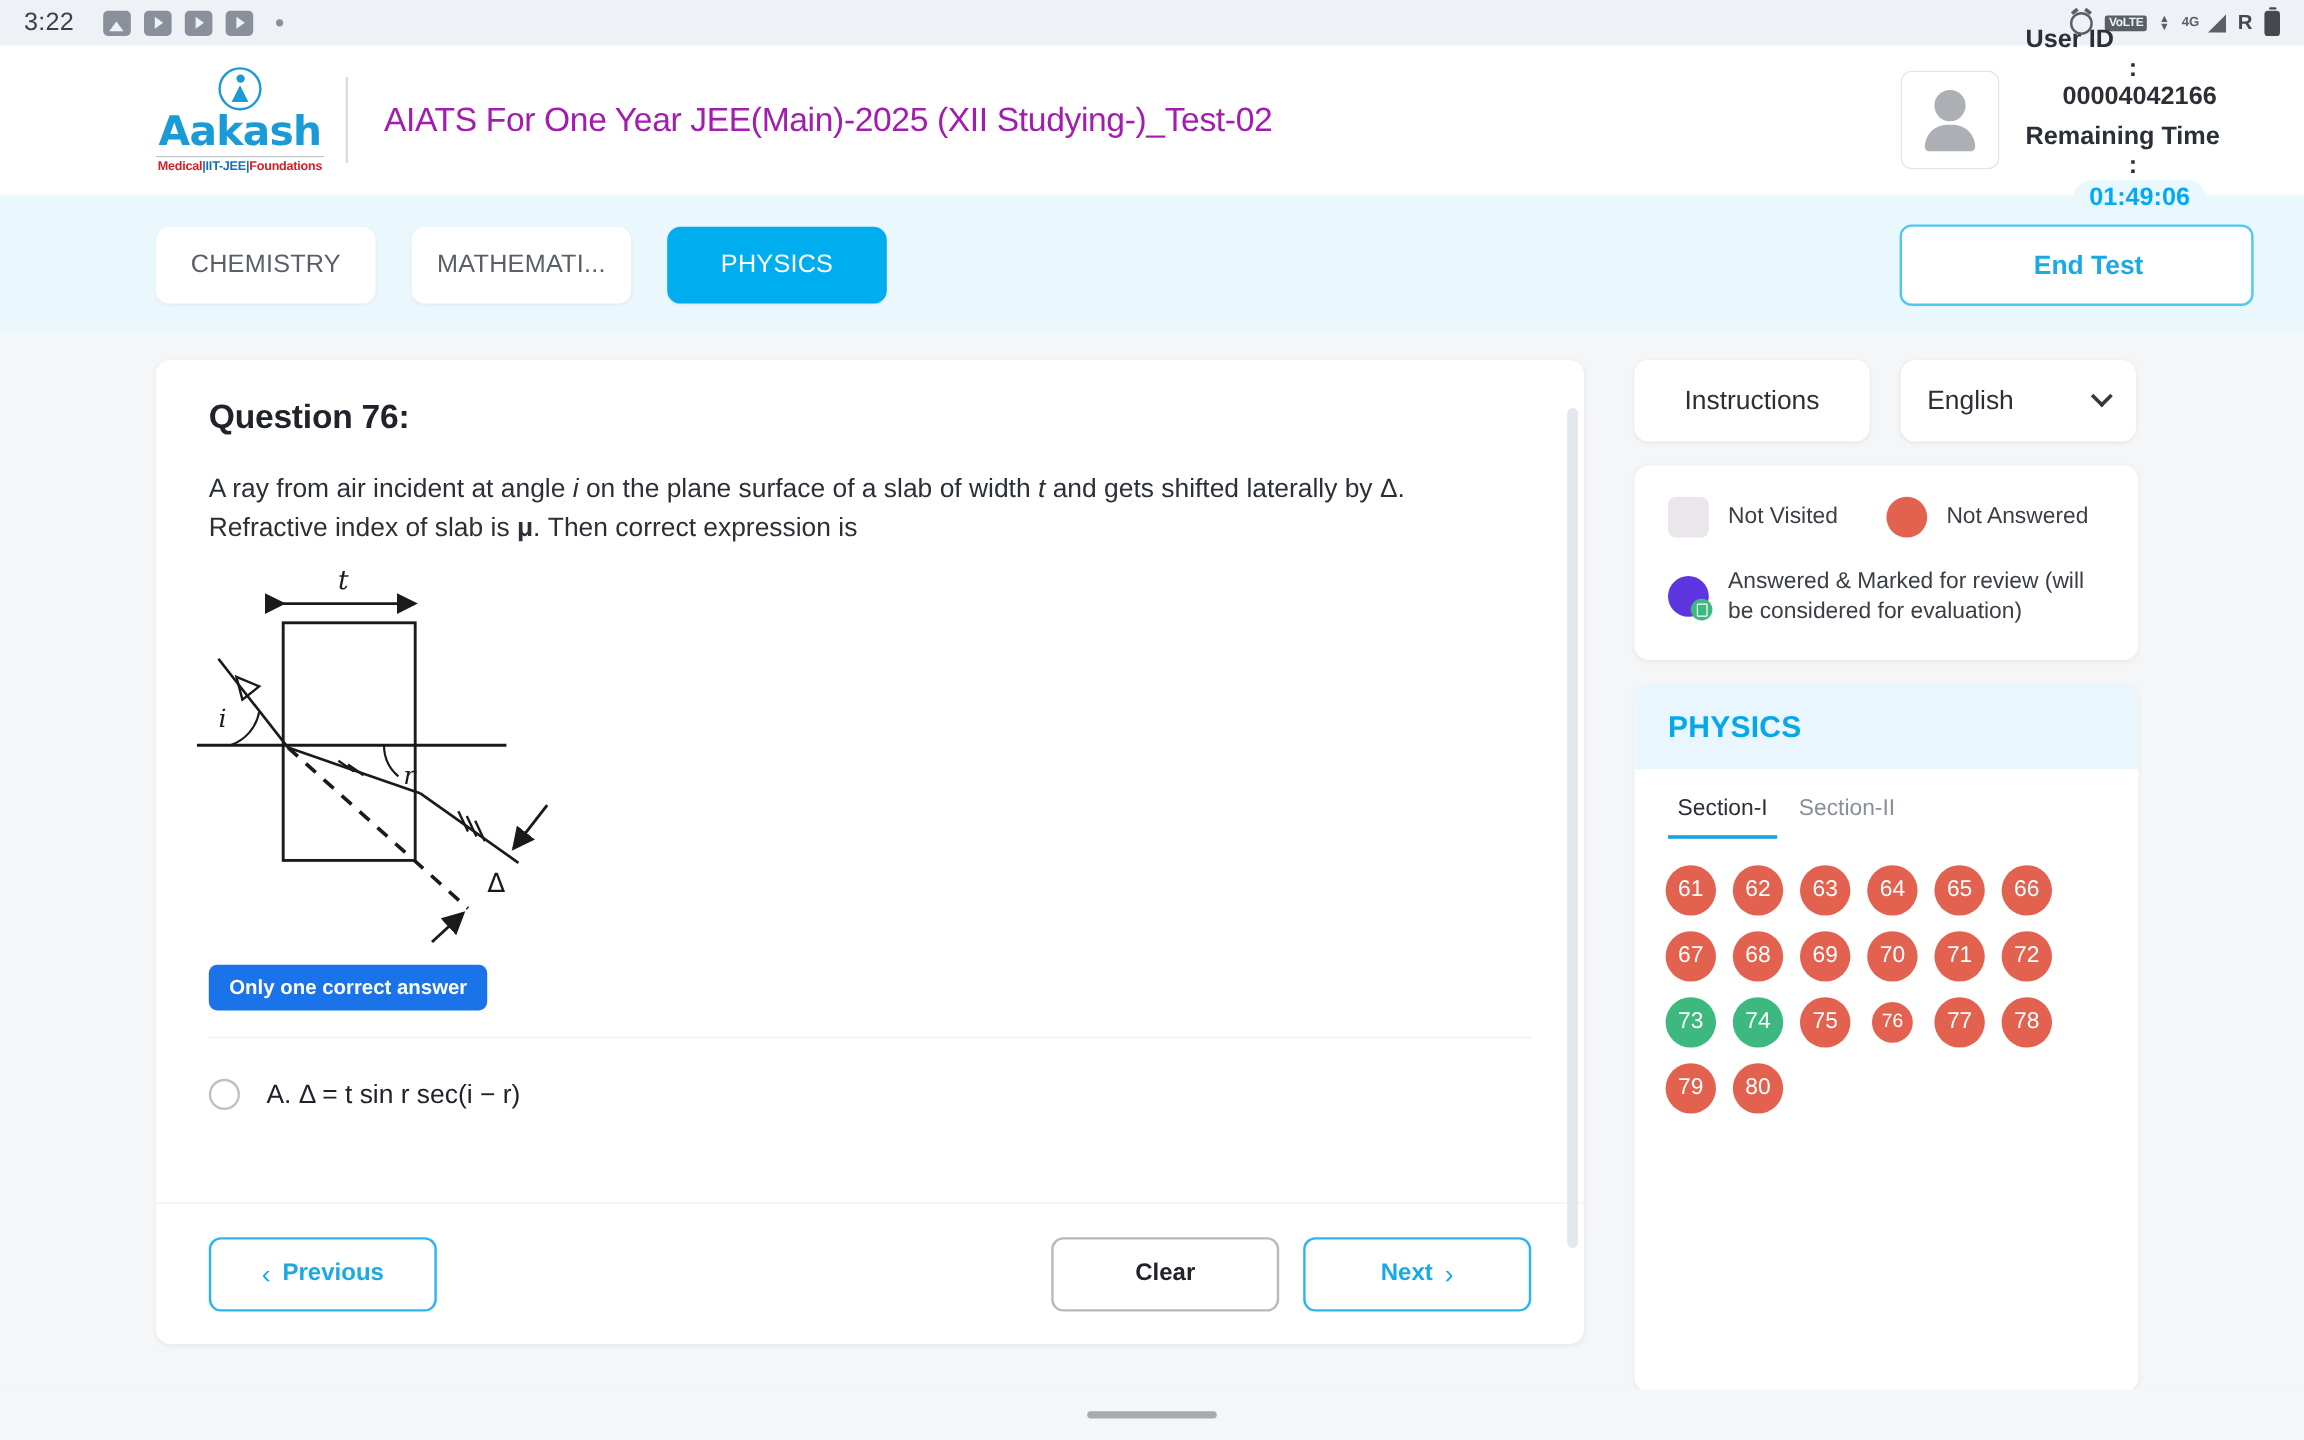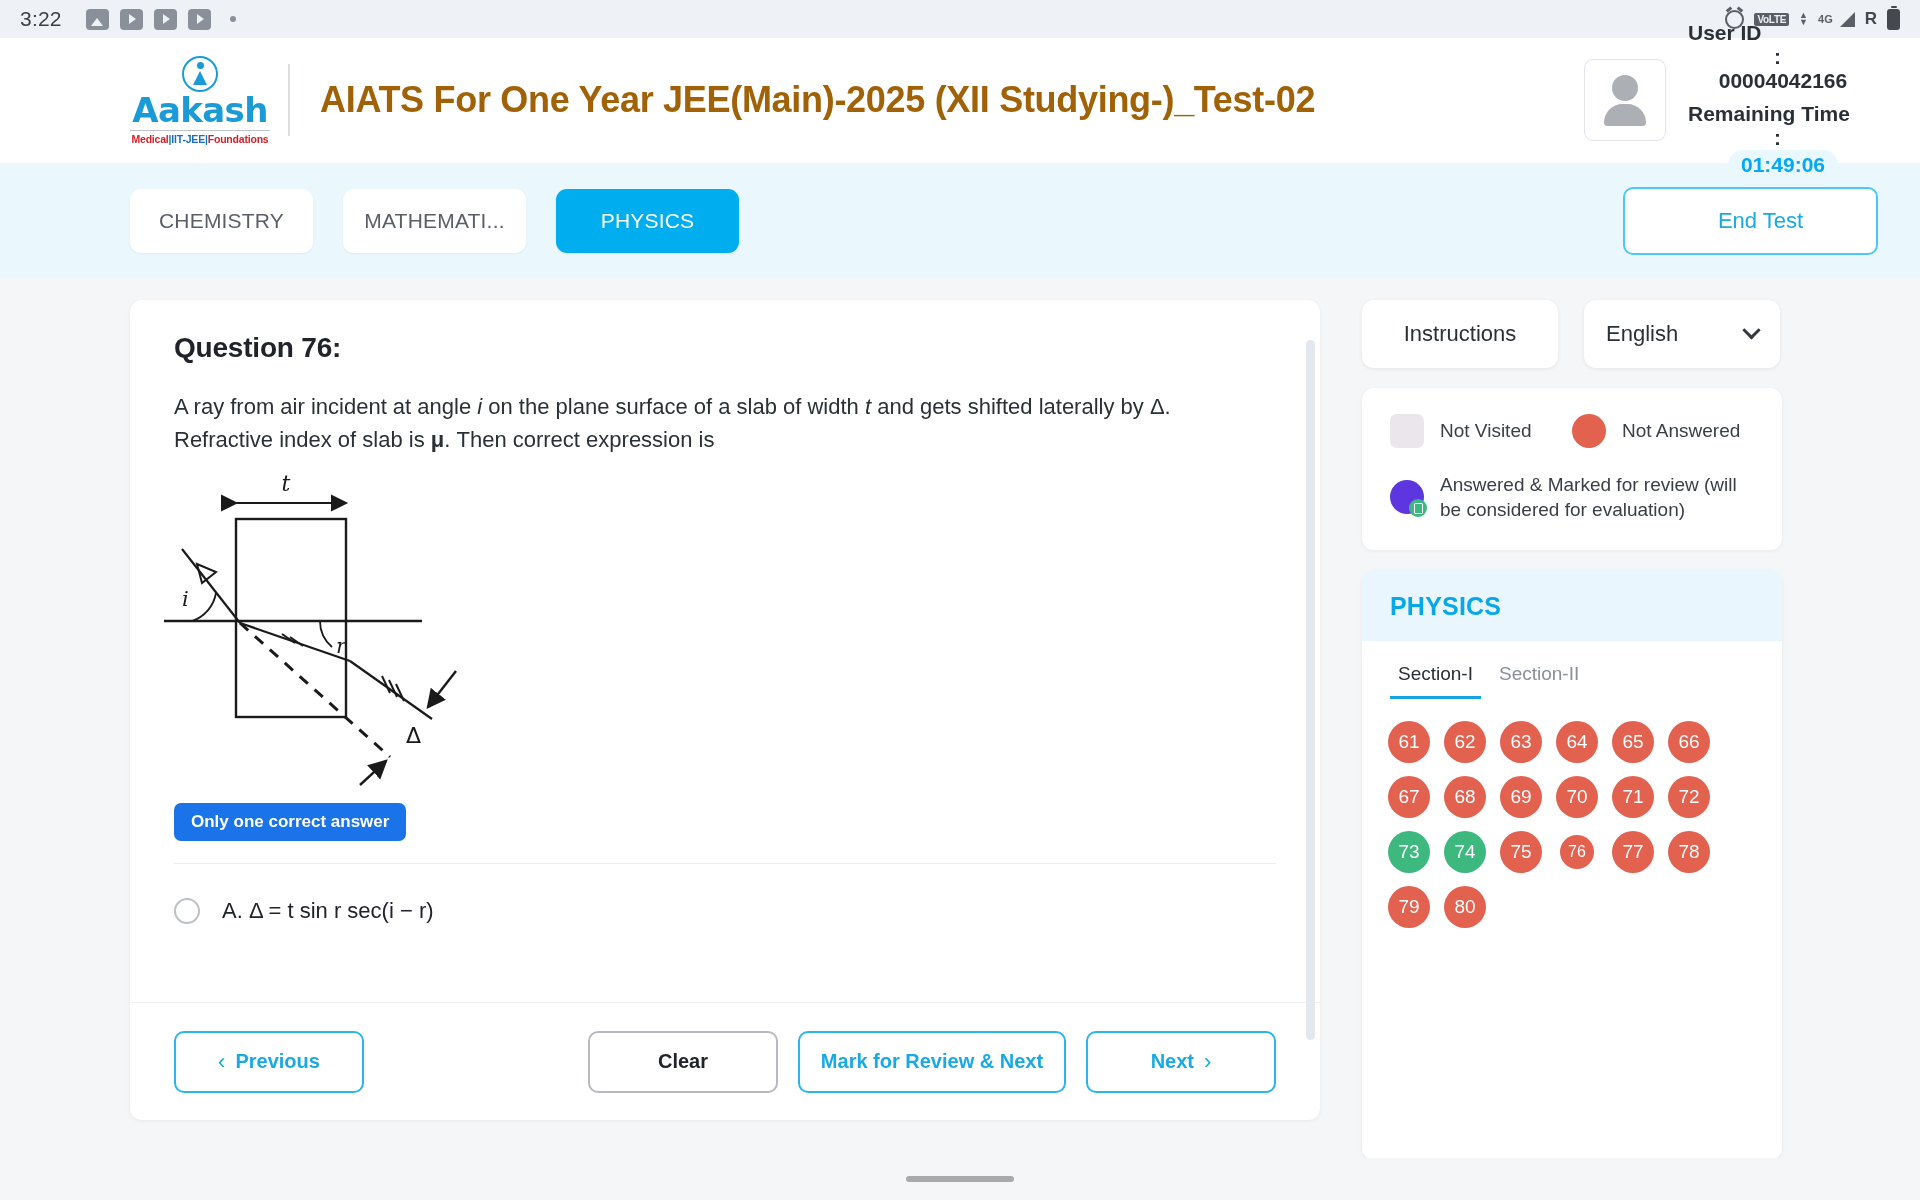--- a/index.html
+++ b/index.html
@@ -93,21 +93,21 @@
     font-size: 34px; font-weight: bold; color: #1A9BD7;
     letter-spacing: -.6px; line-height: 1; font-family: "DejaVu Sans", sans-serif;
   }
   .logo-tag {
     font-size: 10.5px; font-weight: bold; color: #D4202A; margin-top: 3px;
     border-top: 1px solid #BFC4C9; padding-top: 2px; letter-spacing: -.2px;
   }
   .logo-tag .b { color: #1A6FB5; }
   .hdr-divider { width: 2px; height: 72px; background: #D9DDE2; margin: 0 30px 0 18px; }
   .hdr-title {
-    font-size: 36px; font-weight: bold; color: #a16207; letter-spacing: -.3px;
+    font-size: 28px; font-weight: normal; color: #a21caf; letter-spacing: -.3px;
   }
   .user-block { margin-left: auto; display: flex; align-items: center; gap: 22px; }
   .avatar-box {
     width: 82px; height: 82px; border: 1.5px solid #E2E5E9; border-radius: 9px;
     display: flex; flex-direction: column; align-items: center; justify-content: center; gap: 3px;
     background: #fff;
   }
   .avatar-head { width: 26px; height: 26px; border-radius: 50%; background: #ACAFB3; }
   .avatar-body { width: 42px; height: 22px; border-radius: 21px 21px 4px 4px; background: #ACAFB3; }
   .user-rows { display: flex; flex-direction: column; gap: 9px; }
@@ -125,24 +125,24 @@
     border-top: 1px solid #FFFFFF;
   }
   .tab {
     min-width: 183px; height: 64px; border-radius: 11px; background: #FFFFFF;
     display: flex; align-items: center; justify-content: center;
     font-size: 21px; color: #5A5F67; letter-spacing: .2px; margin-right: 30px;
     box-shadow: 0 1px 3px rgba(0,0,0,.05); cursor: pointer;
   }
   .tab.active { background: #00AEEF; color: #FFFFFF; }
   .end-test {
-    margin-left: auto; width: 255px; height: 68px; border-radius: 10px;
+    margin-left: auto; width: 295px; height: 68px; border-radius: 10px;
     background: #FFFFFF; border: 2px solid #4CC8F5;
     display: flex; align-items: center; justify-content: center;
-    font-size: 22px; font-weight: normal; color: #19A9E5; cursor: pointer; padding-left: 20px;
+    font-size: 22px; font-weight: bold; color: #19A9E5; cursor: pointer; padding-left: 20px;
   }
 
   
   .content {
     display: flex; padding: 22px 42px 0 130px; gap: 42px; height: 882px;
   }
 
   
   .qcard {
     width: 1190px; background: #FFFFFF; border-radius: 12px;
@@ -382,21 +382,20 @@
     </div>
 
     <div class="scrollbar-track"></div>
 
     <div class="qfooter">
       <div class="btn btn-prev">
         <span class="chev">‹</span>
         <span>Previous</span>
       </div>
       <div class="btn btn-clear">Clear</div>
-      <div class="btn btn-mark">Mark for Review &amp; Next</div>
       <div class="btn btn-next">
         <span>Next</span>
         <span class="chev">›</span>
       </div>
     </div>
   </div>
 
   <div class="rpanel">
     <div class="rtop">
       <div class="rbtn rbtn-instructions">Instructions</div>

